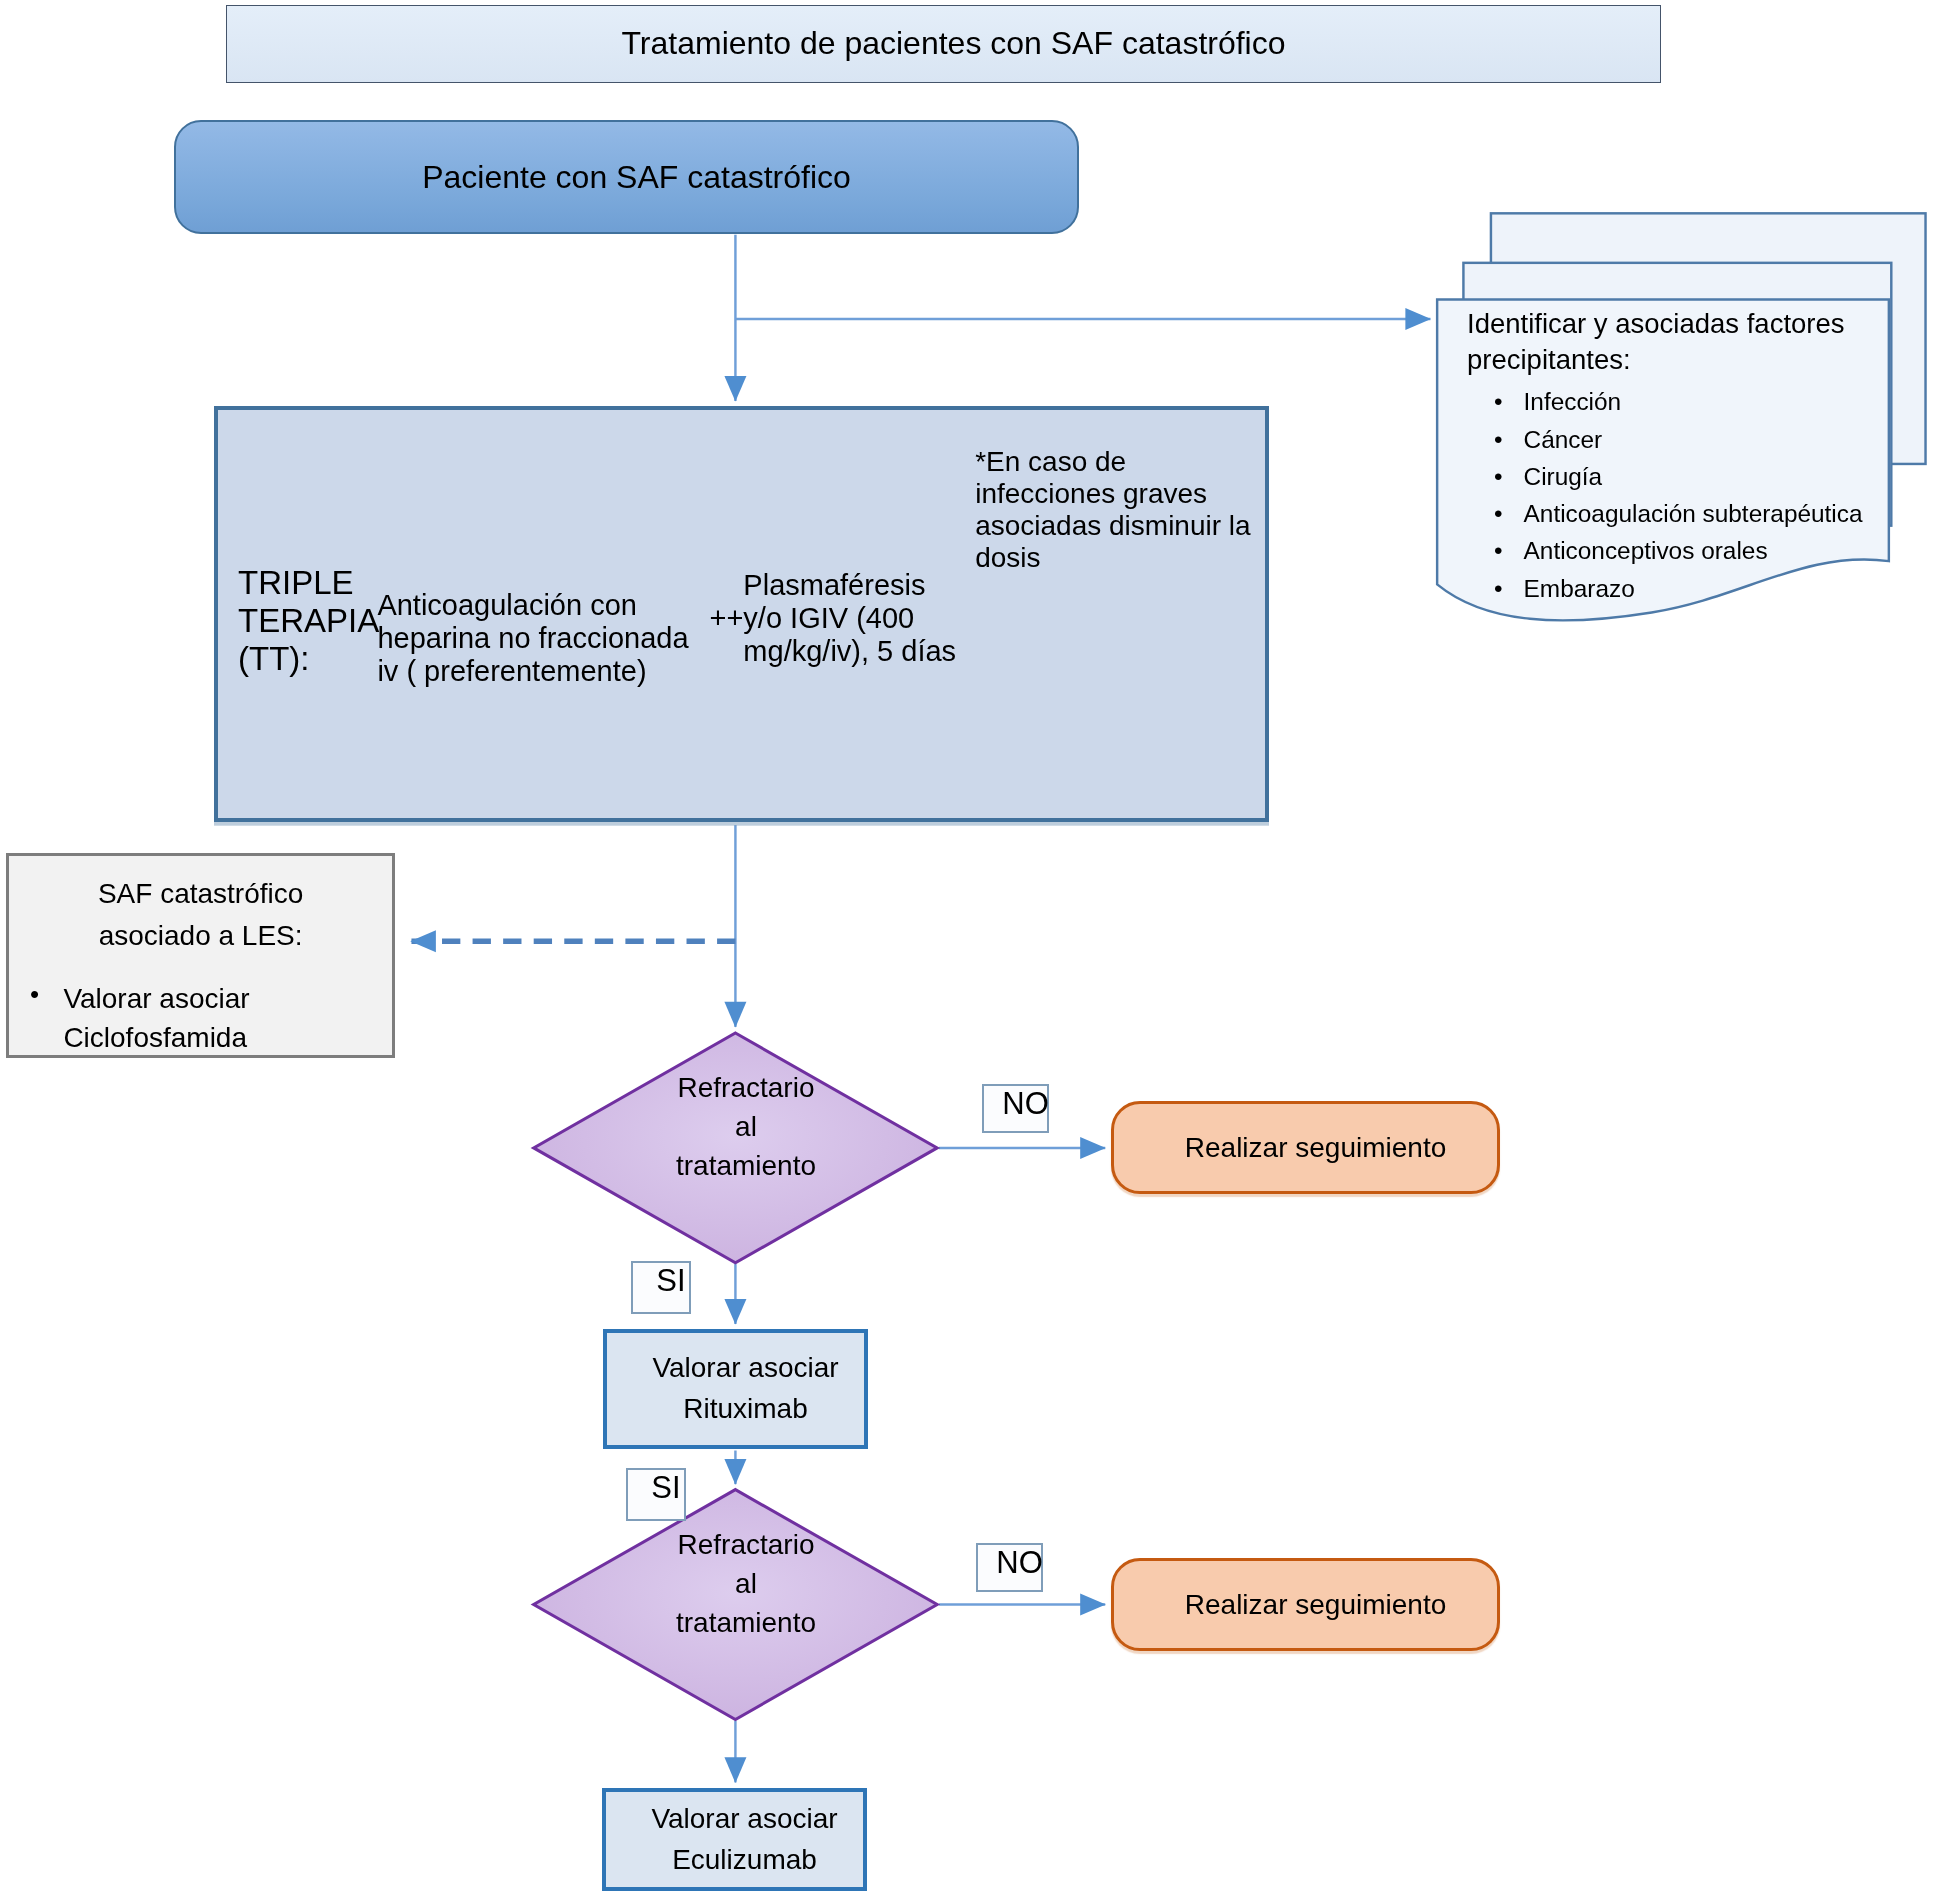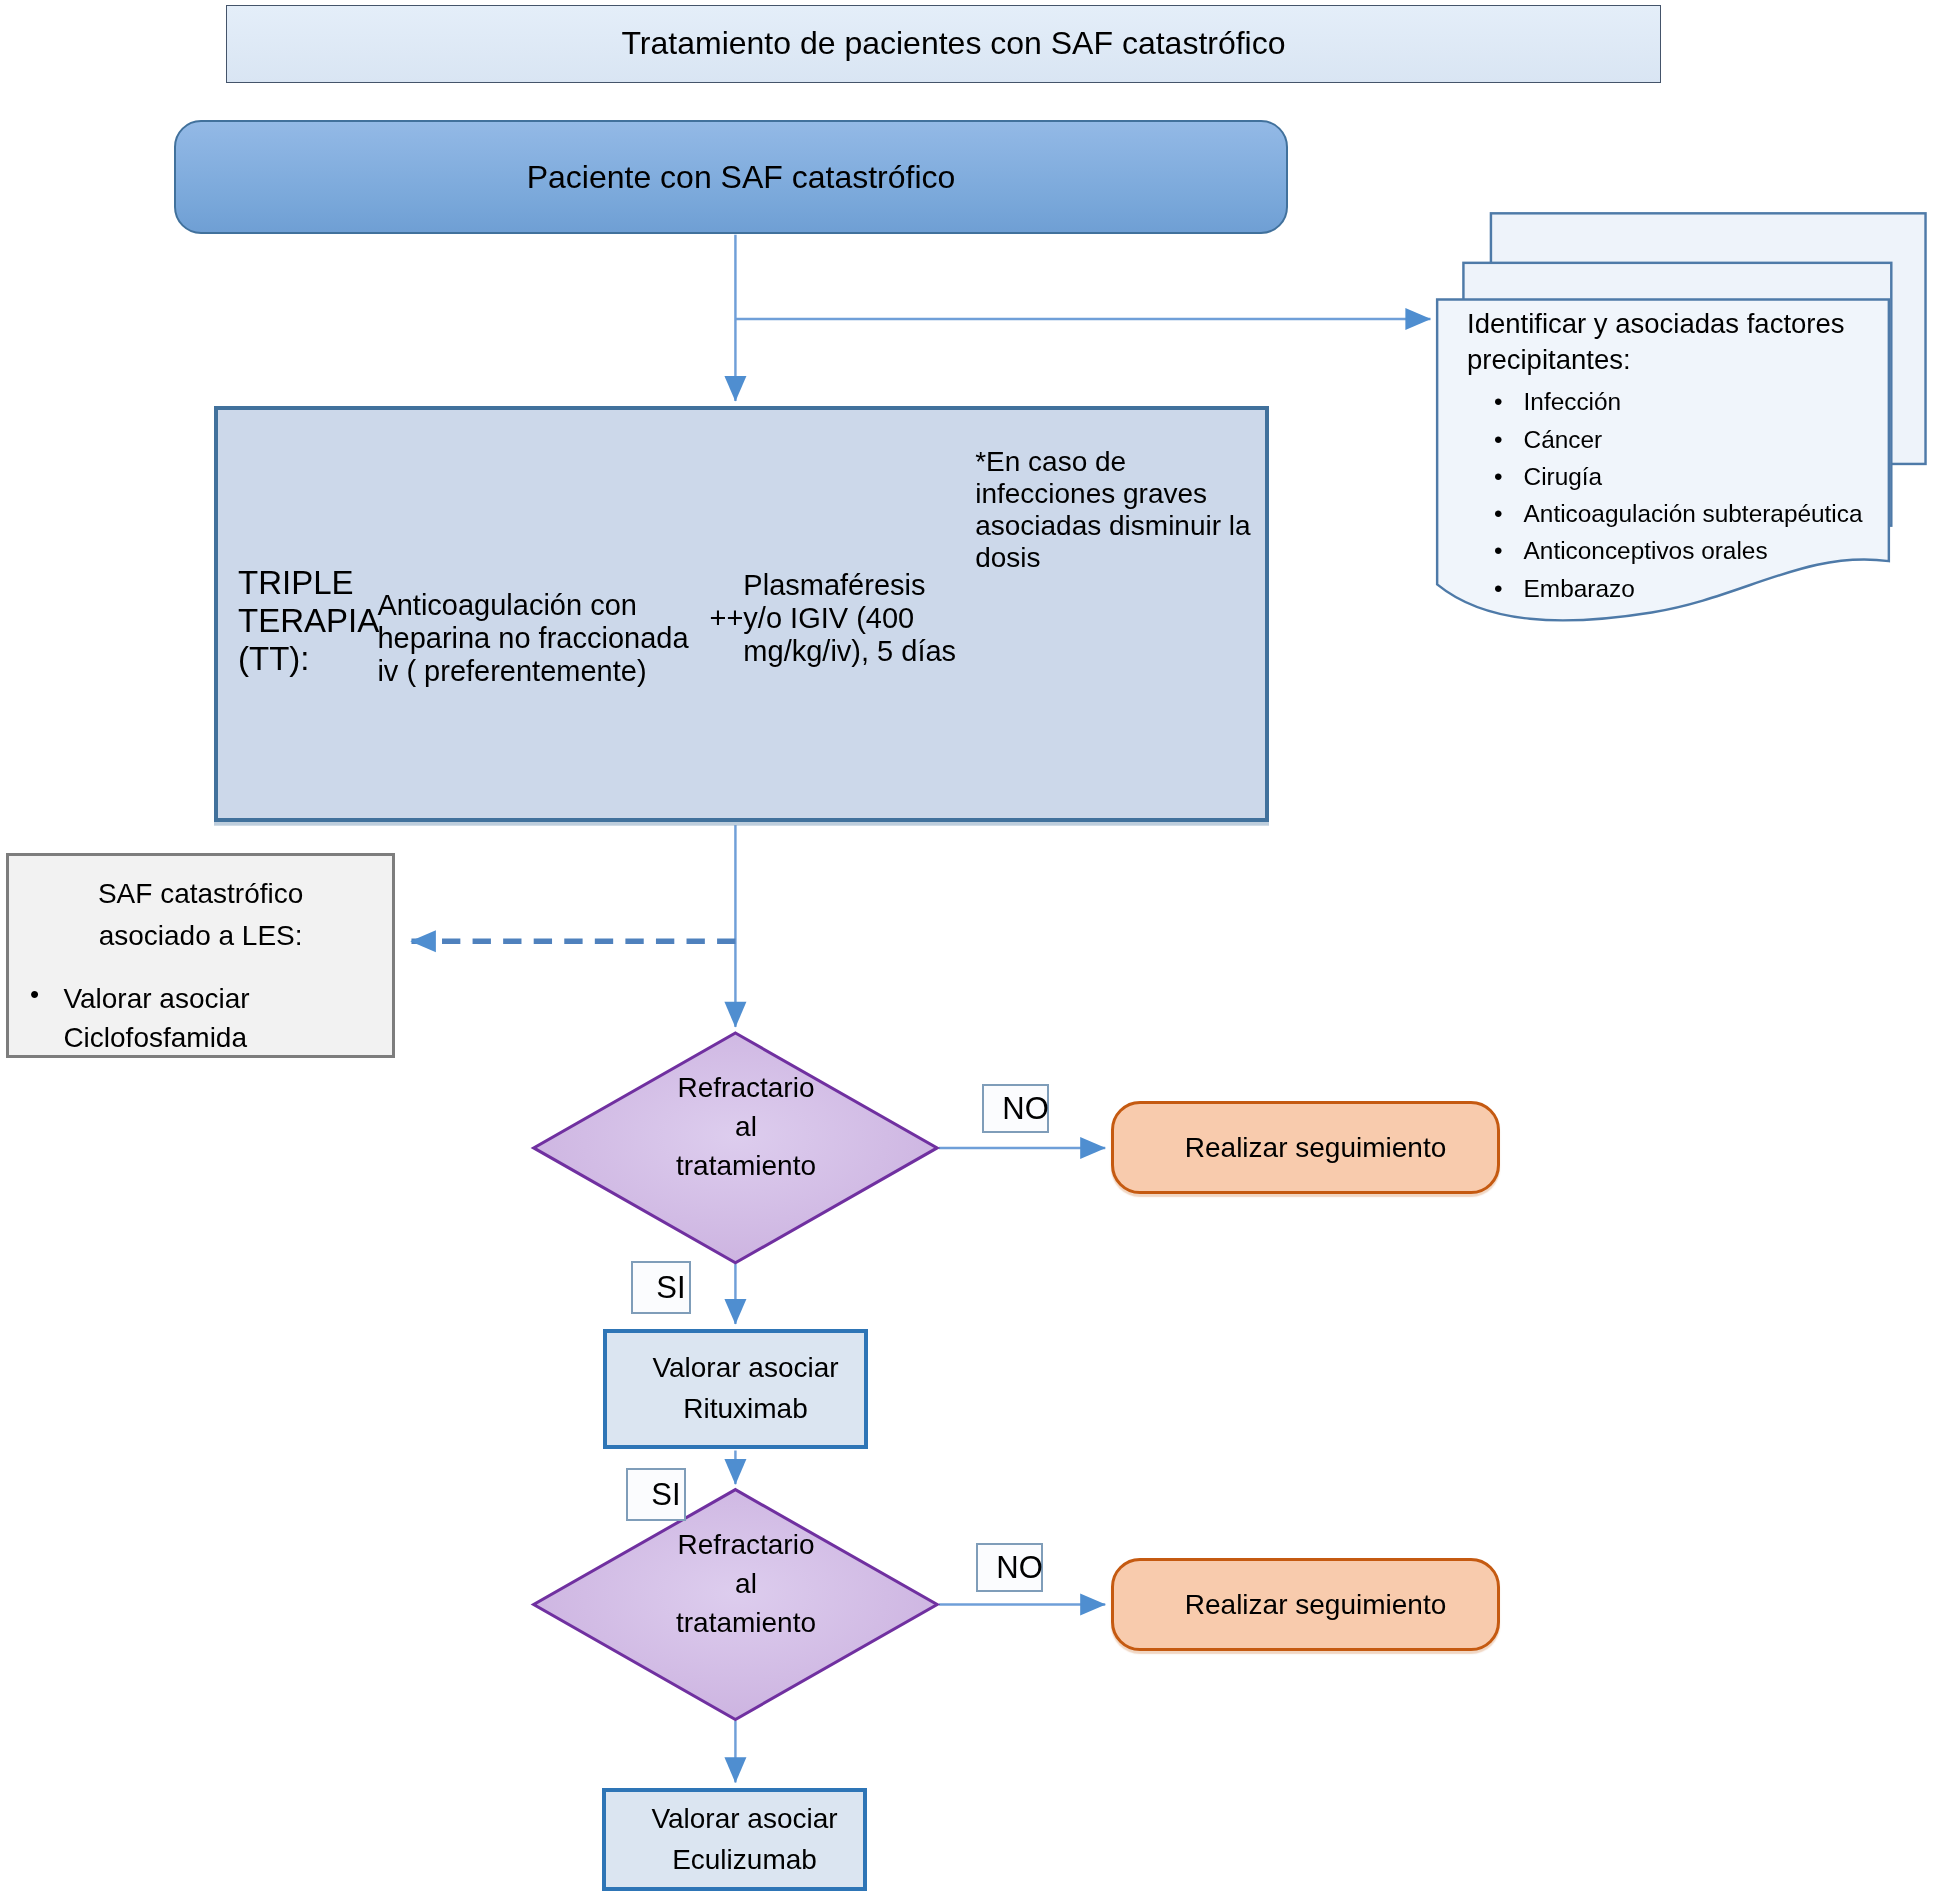--- a/index.html
+++ b/index.html
@@ -18,21 +18,21 @@
 
   
   .title-box{
     left:226px;top:4.9px;width:1435px;height:78px;
     background:linear-gradient(180deg,#e4eef9 0%,#d9e5f3 100%);
     border:1.8px solid #44546a;
     display:flex;align-items:center;justify-content:center;
     font-size:32px;
   }
   .patient-box{
-    left:174px;top:120px;width:1114px;height:114px;
+    left:174px;top:120px;width:905px;height:114px;
     background:linear-gradient(180deg,#93b9e6 0%,#7aa8da 70%,#6f9fd4 100%);
     border:2.4px solid #41719c;border-radius:27px;
     display:flex;align-items:center;justify-content:center;
     font-size:32px;
   }
   .doc-text{
     left:1447px;top:306px;width:428px;z-index:2;
   }
   .doc-text .doc-heading{font-size:27.5px;line-height:1.32;}
   .doc-text ul{list-style:none;margin:9.8px 0 0 0;padding:0 0 0 27px;}
@@ -59,21 +59,21 @@
   }
   .les-heading{text-align:center;line-height:1.5;}
   .les-bullet-row{display:flex;margin-top:22px;}
   .les-bullet-dot{font-size:26px;margin:0 24.4px 0 8.6px;}
   .les-bullet-text{line-height:1.4;}
   .diamond-label{
     width:306px;text-align:center;font-size:28px;line-height:1.4;z-index:3;
   }
   .tag{
     background:#fbfcfe;border:2.4px solid #7f9db9;
-    display:flex;align-items:center;justify-content:center;
+    display:flex;justify-content:center;
     font-size:31px;z-index:3;
   }
   .followup{
     width:389px;height:93px;
     background:#f8cbad;border:3.1px solid #c55a11;border-radius:29px;
     display:flex;align-items:center;justify-content:center;
     font-size:28px;box-shadow:0 2.4px 1.2px rgba(197,90,17,.25);
   }
   .action-box{
     width:265px;

